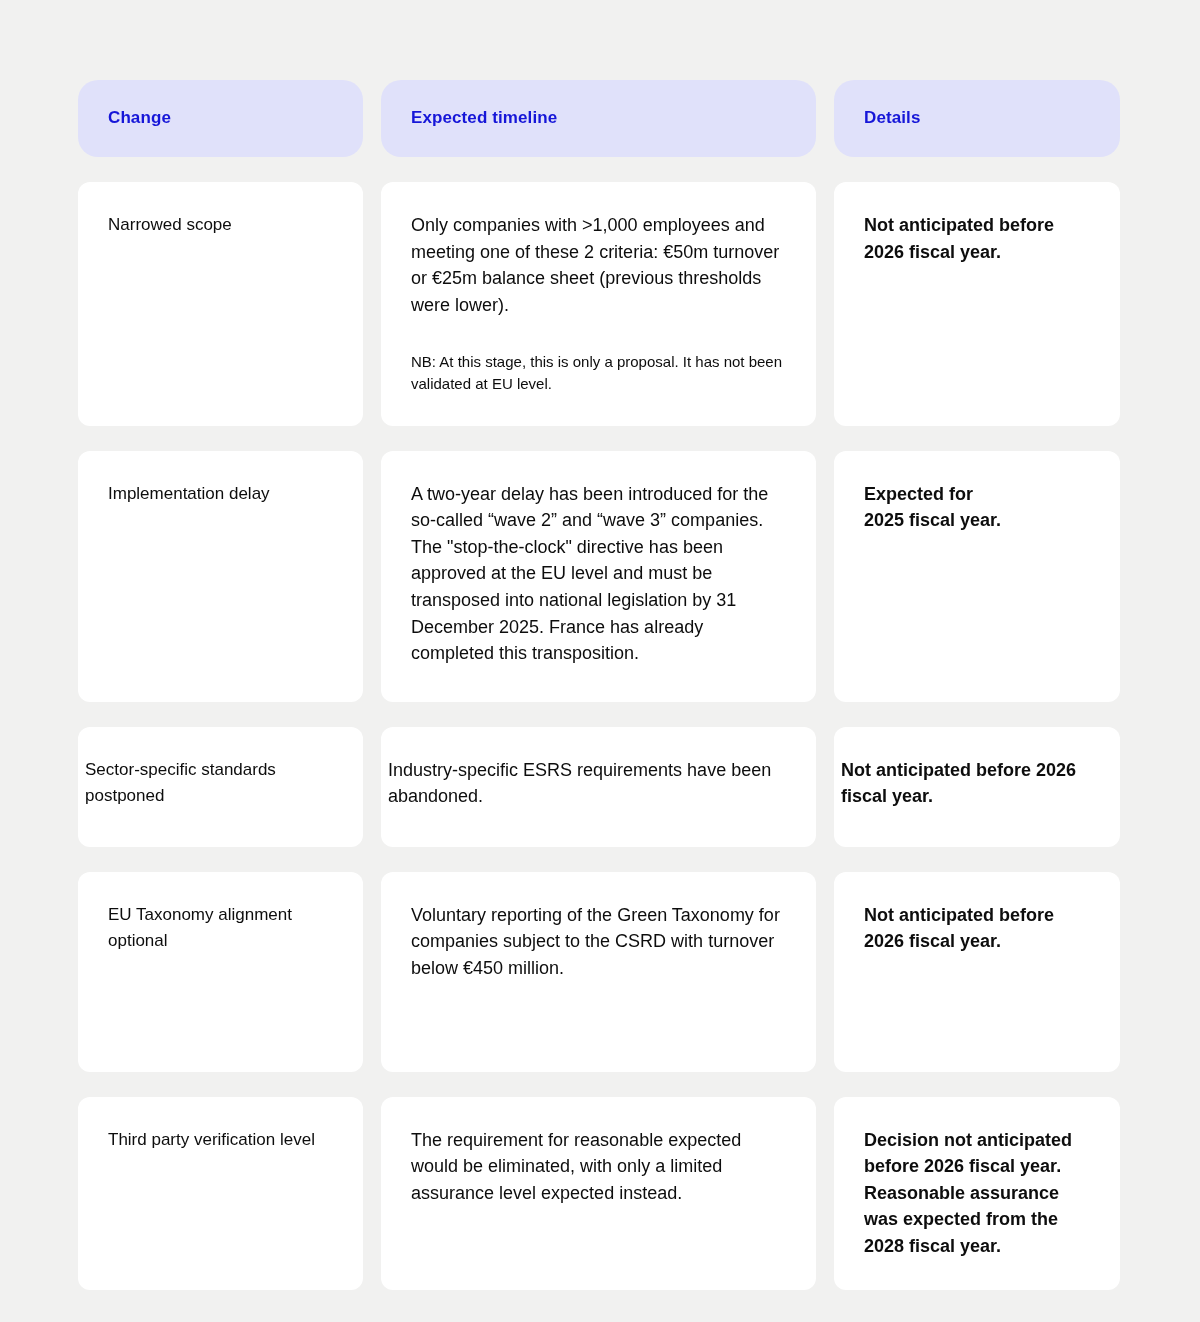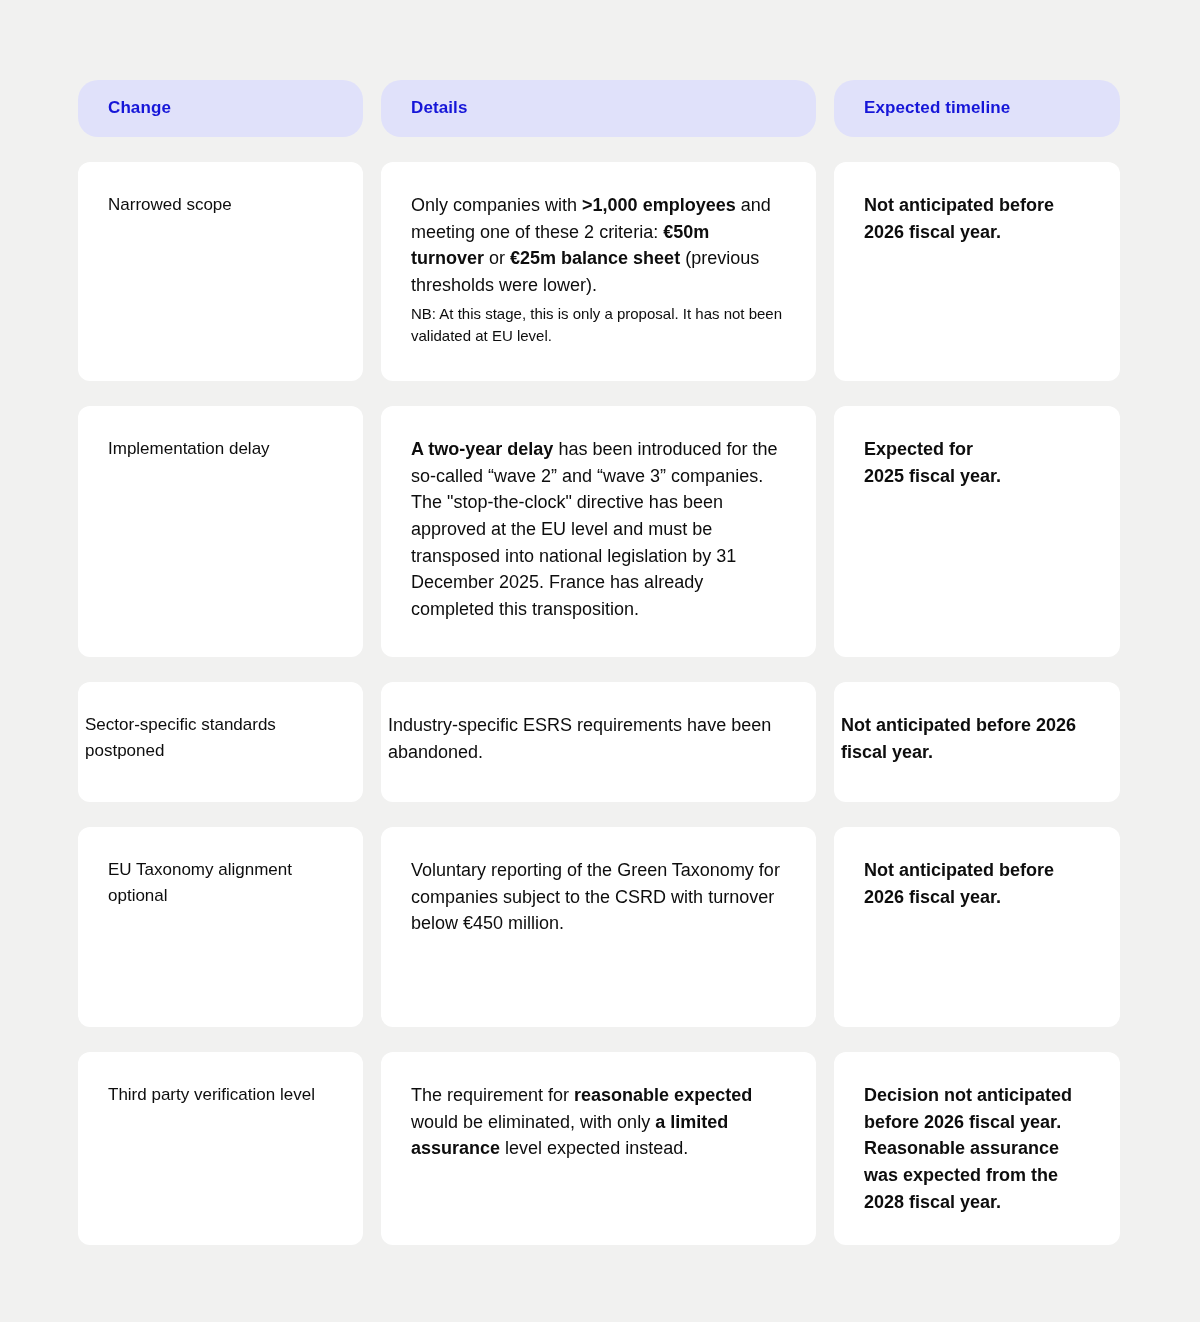--- a/index.html
+++ b/index.html
@@ -29,21 +29,21 @@
     grid-template-columns: 285px 435px 286px;
     column-gap: 18px;
   }
 
   .row + .row { margin-top: 25px; }
 
   
   .head-cell {
     background: #e0e1fa;
     border-radius: 20px;
-    height: 57px;
+    height: 77px;
     display: flex;
     align-items: center;
     padding: 0 30px;
   }
   .head-cell .head-label {
     color: #1616d8;
     font-size: 17px;
     font-weight: bold;
     letter-spacing: 0.1px;
     line-height: 1.2;
@@ -65,24 +65,24 @@
   .cell.details {
     font-size: 18px;
     line-height: 1.48;
   }
   .cell.timeline {
     font-size: 18px;
     line-height: 1.48;
     font-weight: bold;
   }
 
-  .cell.details b { font-weight: bold; text-align: right; }
+  .cell.details b { font-weight: normal; text-align: right; }
 
   .nb {
-    margin-top: 4px;
+    margin-top: 32px;
     font-size: 15px;
     line-height: 1.5;
   }
 
   
   .row-1 .cell { min-height: 219px; }
   .row-2 .cell { min-height: 251px; }
   .row-3 .cell { min-height: 120px; padding-left: 7px; }
   .row-4 .cell { min-height: 200px; }
   .row-5 .cell { min-height: 175px; }
@@ -90,24 +90,24 @@
 </head>
 <body>
 
 <div class="table-wrap">
 
   <div class="row row-head">
     <div class="head-cell">
       <span class="head-label">Change</span>
     </div>
     <div class="head-cell">
-      <span class="head-label">Details</span>
+      <span class="head-label">Expected timeline</span>
     </div>
     <div class="head-cell">
-      <span class="head-label">Expected timeline</span>
+      <span class="head-label">Details</span>
     </div>
   </div>
 
   <div class="row row-1">
     <div class="cell change">Narrowed scope</div>
     <div class="cell details">
       <div>Only companies with <b>&gt;1,000 employees</b> and meeting one of these 2 criteria: <b>€50m turnover</b> or <b>€25m balance sheet</b> (previous thresholds were lower).</div>
       <div class="nb">NB: At this stage, this is only a proposal. It has not been validated at EU level.</div>
     </div>
     <div class="cell timeline">Not anticipated before 2026 fiscal year.</div>

